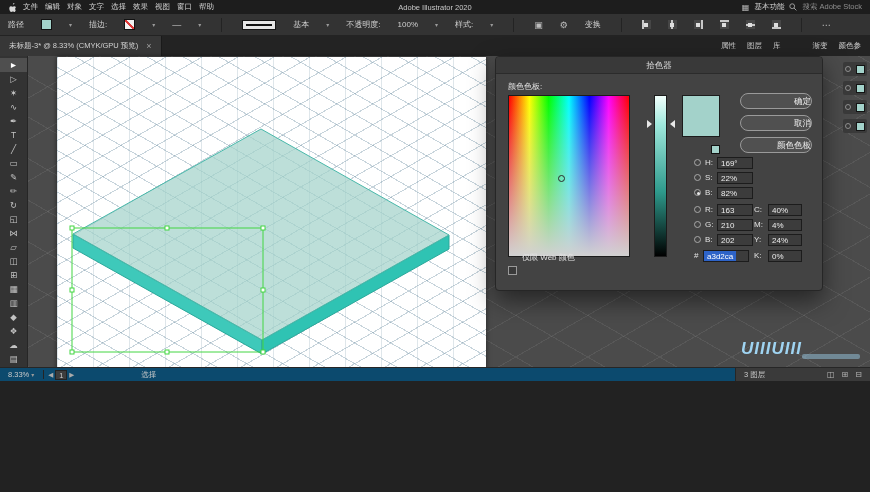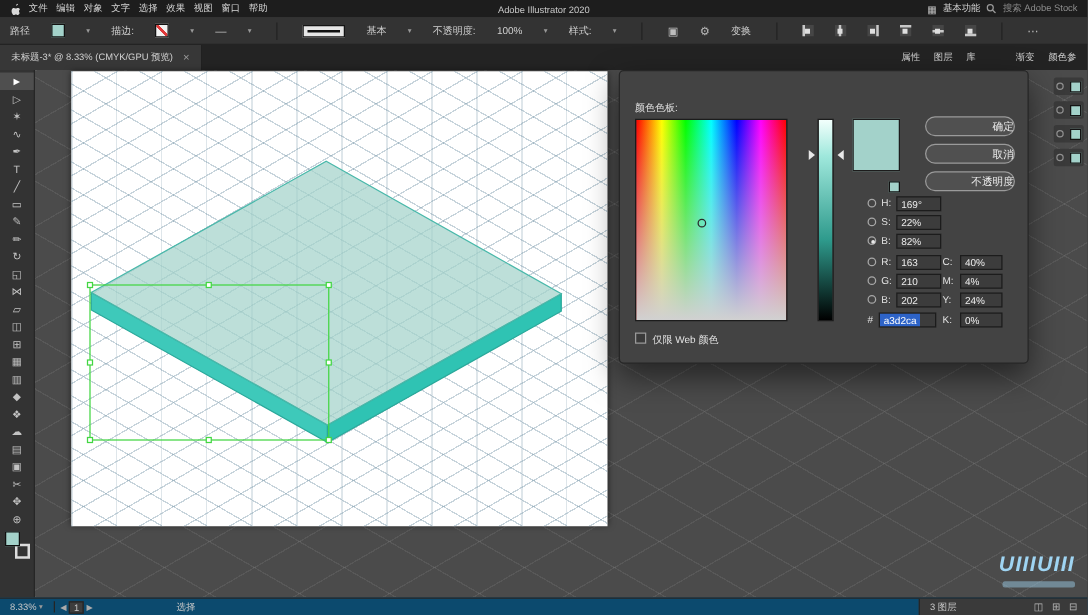--- a/index.html
+++ b/index.html
@@ -1,17 +1,17 @@
 <!DOCTYPE html>
 <html><head>
 <meta charset="utf-8">
 <style>
   * { margin:0; padding:0; box-sizing:border-box; }
   body { background:#222; font-family:"Liberation Sans","DejaVu Sans",sans-serif; }
-  .app { position:relative; width:870px; height:492px; background:#4b4b4b; overflow:hidden;
+  .app { position:relative; width:870px; height:381px; background:#4b4b4b; overflow:hidden;
          font-family:"Liberation Sans","DejaVu Sans",sans-serif; }
 
   
   .menubar { position:absolute; left:0; top:0; right:0; height:14px; background:#1d1d1d;
              display:flex; align-items:center; gap:6px; padding:0 8px; color:#d4d4d4; font-size:7.5px; }
   .menus { display:flex; gap:7px; white-space:nowrap; }
   .menus span { cursor:default; }
   .app-title { position:absolute; left:50%; transform:translateX(-50%); color:#c8c8c8; }
   .mb-right { margin-left:auto; display:flex; align-items:center; gap:5px; }
   .mb-search-text { color:#8d8d8d; }
@@ -66,21 +66,21 @@
       repeating-linear-gradient(150deg, rgba(255,255,255,.07) 0px, rgba(255,255,255,.07) 1px, transparent 1px, transparent 36px); }
   .artboard { position:absolute; left:29px; top:1px; width:429px; height:364px; background-color:#fff;
     box-shadow:0 0 5px rgba(0,0,0,.55);
     background-image:
       repeating-linear-gradient(30deg,  rgba(108,142,162,.38) 0px, rgba(108,142,162,.38) 1px, transparent 1px, transparent 18px),
       repeating-linear-gradient(150deg, rgba(108,142,162,.38) 0px, rgba(108,142,162,.38) 1px, transparent 1px, transparent 18px),
       repeating-linear-gradient(90deg,  rgba(108,142,162,.22) 0px, rgba(108,142,162,.22) 1px, transparent 1px, transparent 36px); }
   .object-layer { position:absolute; left:0; top:0; width:842px; height:422px; }
   .sel-handle { fill:#ffffff; stroke:#43d643; stroke-width:1; }
 
-  .watermark-wrap { position:absolute; right:10px; bottom:8px; display:flex; flex-direction:column; align-items:flex-end; }
+  .watermark-wrap { position:absolute; right:10px; bottom:8px; display:flex; align-items:flex-end; }
   .watermark { font-size:17px; font-weight:bold; font-style:italic; letter-spacing:1px; color:#9fd4f2; }
   .wm-sub { width:58px; height:5px; margin-top:3px; border-radius:2px; background:rgba(159,212,242,.45); }
 
   .dock { position:absolute; right:3px; top:6px; display:flex; flex-direction:column; gap:5px; }
   .dock-row { width:24px; height:14px; background:#3a3a3a; border-radius:2px; display:flex;
               align-items:center; justify-content:space-between; padding:0 2px; }
   .dock-dot { width:6px; height:6px; border:1px solid #909090; border-radius:50%; }
   .dock-swatch { width:9px; height:9px; border:1px solid #141414; }
 
   
@@ -110,21 +110,21 @@
   .pk-radio { position:absolute; left:0; top:2px; width:7px; height:7px; border:1px solid #a8a8a8; border-radius:50%; }
   .pk-radio.sel::after { content:""; position:absolute; left:1.5px; top:1.5px; width:3px; height:3px;
                          border-radius:50%; background:#e8e8e8; }
   .pk-lbl { position:absolute; left:11px; top:1px; }
   .pk-val { position:absolute; left:23px; top:0; width:36px; height:12px; background:#3c3c3c;
             border:1px solid #1c1c1c; line-height:11px; padding:0 3px; color:#ececec; }
   .pk-hex-val { position:absolute; left:9px; top:0; width:46px; height:12px; background:#3c3c3c;
                 border:1px solid #1c1c1c; line-height:11px; }
   .pk-hex-val span { display:inline-block; background:#2d63c8; color:#fff; padding:0 3px; height:10px; margin:0; }
   .pk-check { position:absolute; left:12px; top:209px; width:9px; height:9px; border:1px solid #9a9a9a; background:#3a3a3a; }
-  .pk-check-lbl { position:absolute; left:26px; top:209px; }
+  .pk-check-lbl { position:absolute; left:26px; top:195px; }
 
   
   .statusbar { position:absolute; left:0; bottom:0; right:0; height:14px; background:#0c4a6e;
                border-top:1px solid #262626; display:flex; align-items:center; font-size:7.5px;
                color:#c9c9c9; padding-left:8px; }
   .sb-item { margin-right:5px; display:flex; align-items:center; gap:2px; }
   .sb-divider { width:1px; height:9px; background:#242424; margin:0 4px; }
   .sb-nav { font-size:6.5px; color:#aaa; }
   .sb-box { min-width:12px; height:10px; background:#3d3d3d; border:1px solid #232323; text-align:center; line-height:9px; }
   .sb-tool { margin-left:62px; }
@@ -290,36 +290,37 @@
         <span class="dock-swatch" style="background: rgb(163, 210, 202);"></span>
       </div>
       <div class="dock-row">
         <span class="dock-dot"></span>
         <span class="dock-swatch" style="background: rgb(163, 210, 202);"></span>
       </div>
     </div>
   </div>
 
   <div class="picker">
+    <div class="picker-title">拾色器</div>
 
     <div class="pk-prompt">颜色色板:</div>
 
     <div class="pk-field"></div>
     <div class="pk-marker"></div>
 
     <div class="pk-slider"></div>
     <span class="pk-arrow left"></span>
     <span class="pk-arrow right"></span>
 
     <div class="pk-preview" style="background: rgb(163, 210, 202);"></div>
     <div class="pk-cube" style="background: rgb(163, 210, 202);"></div>
 
     <button class="pk-btn ok">确定</button>
     <button class="pk-btn cancel">取消</button>
-    <button class="pk-btn swatches">不透明度</button>
+    <button class="pk-btn swatches">颜色色板</button>
 
     <div class="pk-row" style="left:198px; top:100px; width:60px;">
       <span class="pk-radio"></span>
       <span class="pk-lbl">H:</span>
       <span class="pk-val">169°</span>
     </div>
     <div class="pk-row" style="left:198px; top:115px; width:60px;">
       <span class="pk-radio"></span>
       <span class="pk-lbl">S:</span>
       <span class="pk-val">22%</span>

